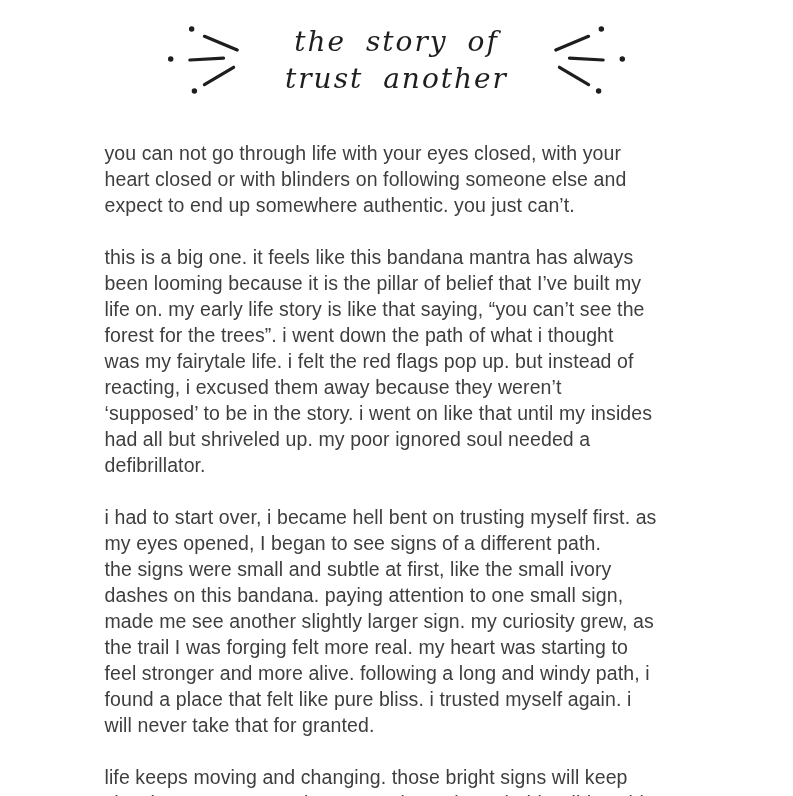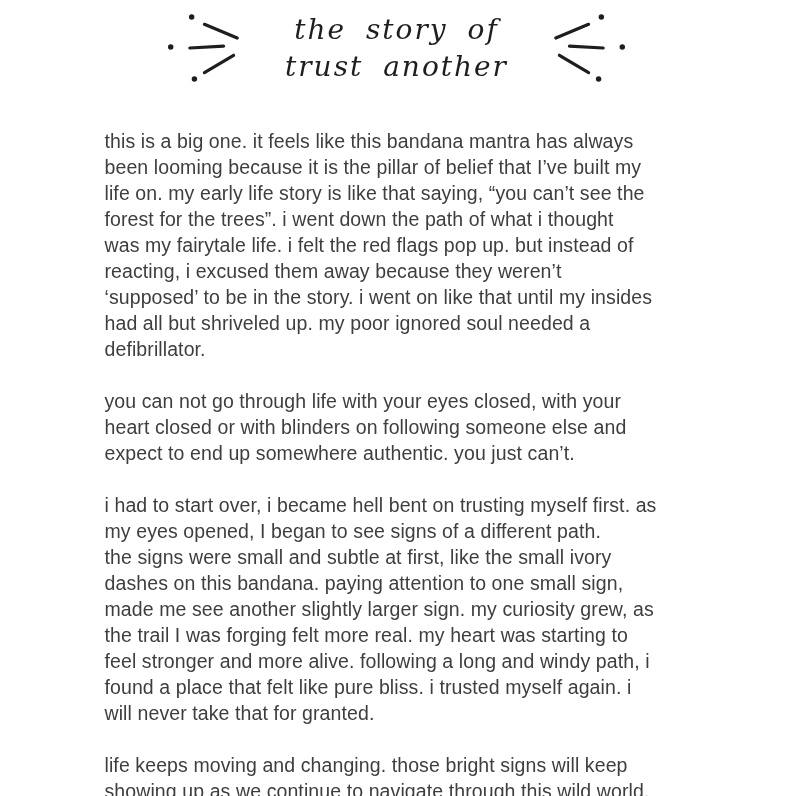--- a/index.html
+++ b/index.html
@@ -16,20 +16,21 @@
   .page {
     width: 793px;
     height: 796px;
     background: #ffffff;
   }
   .header {
     display: flex;
     align-items: center;
     justify-content: center;
     gap: 10px;
+    padding-top: 12px;
     height: 96px;
   }
   .deco {
     display: inline-flex;
     flex: 0 0 auto;
   }
   .title {
     margin: 0;
     text-align: center;
     font-family: "DejaVu Serif", serif;
@@ -98,32 +99,32 @@
           <circle cx="90" cy="11" r="3"></circle>
           <circle cx="113" cy="44" r="3"></circle>
           <circle cx="87" cy="79" r="3"></circle>
         </g>
       </svg>
     </span>
 
   </header>
 
   <main class="article">
+    <p>you can not go through life with your eyes closed, with your
+heart closed or with blinders on following someone else and
+expect to end up somewhere authentic. you just can’t.</p>
     <p>this is a big one. it feels like this bandana mantra has always
 been looming because it is the pillar of belief that I’ve built my
 life on. my early life story is like that saying, “you can’t see the
 forest for the trees”. i went down the path of what i thought
 was my fairytale life. i felt the red flags pop up. but instead of
 reacting, i excused them away because they weren’t
 ‘supposed’ to be in the story. i went on like that until my insides
 had all but shriveled up. my poor ignored soul needed a
 defibrillator.</p>
-    <p>you can not go through life with your eyes closed, with your
-heart closed or with blinders on following someone else and
-expect to end up somewhere authentic. you just can’t.</p>
     <p>i had to start over, i became hell bent on trusting myself first. as
 my eyes opened, I began to see signs of a different path.
 the signs were small and subtle at first, like the small ivory
 dashes on this bandana. paying attention to one small sign,
 made me see another slightly larger sign. my curiosity grew, as
 the trail I was forging felt more real. my heart was starting to
 feel stronger and more alive. following a long and windy path, i
 found a place that felt like pure bliss. i trusted myself again. i
 will never take that for granted.</p>
     <p>life keeps moving and changing. those bright signs will keep

